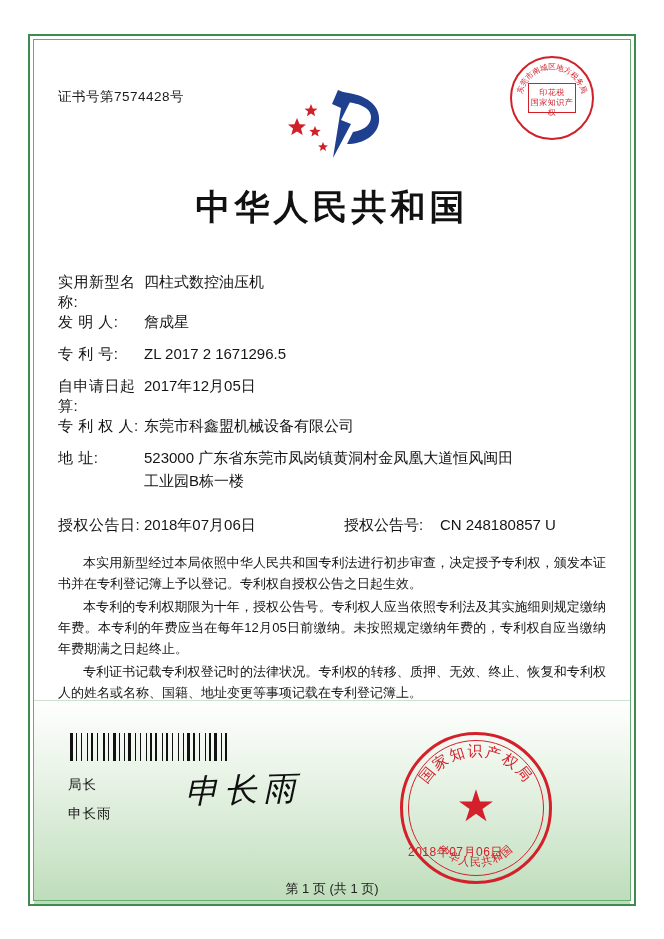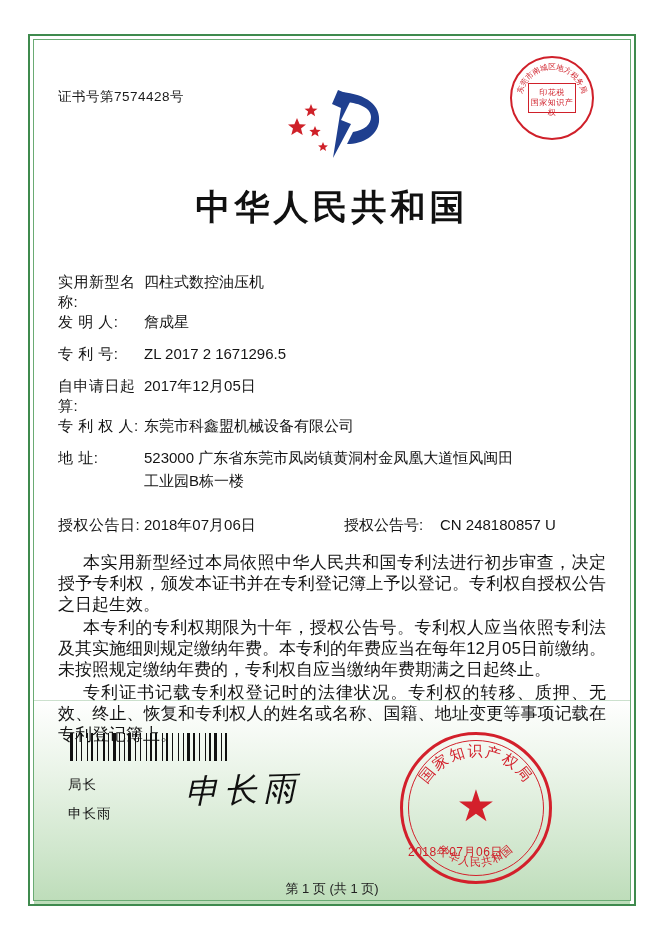--- a/index.html
+++ b/index.html
@@ -160,21 +160,21 @@
     left: 382px;
     top: 0;
   }
 
   
   .paras {
     position: absolute;
     left: 58px;
     top: 552px;
     width: 548px;
-    font-size: 17px;
+    font-size: 13px;
     line-height: 21px;
     color: #141414;
     text-align: justify;
   }
   .paras p {
     margin: 0 0 2px 0;
     text-indent: 25px;
   }
 
   

